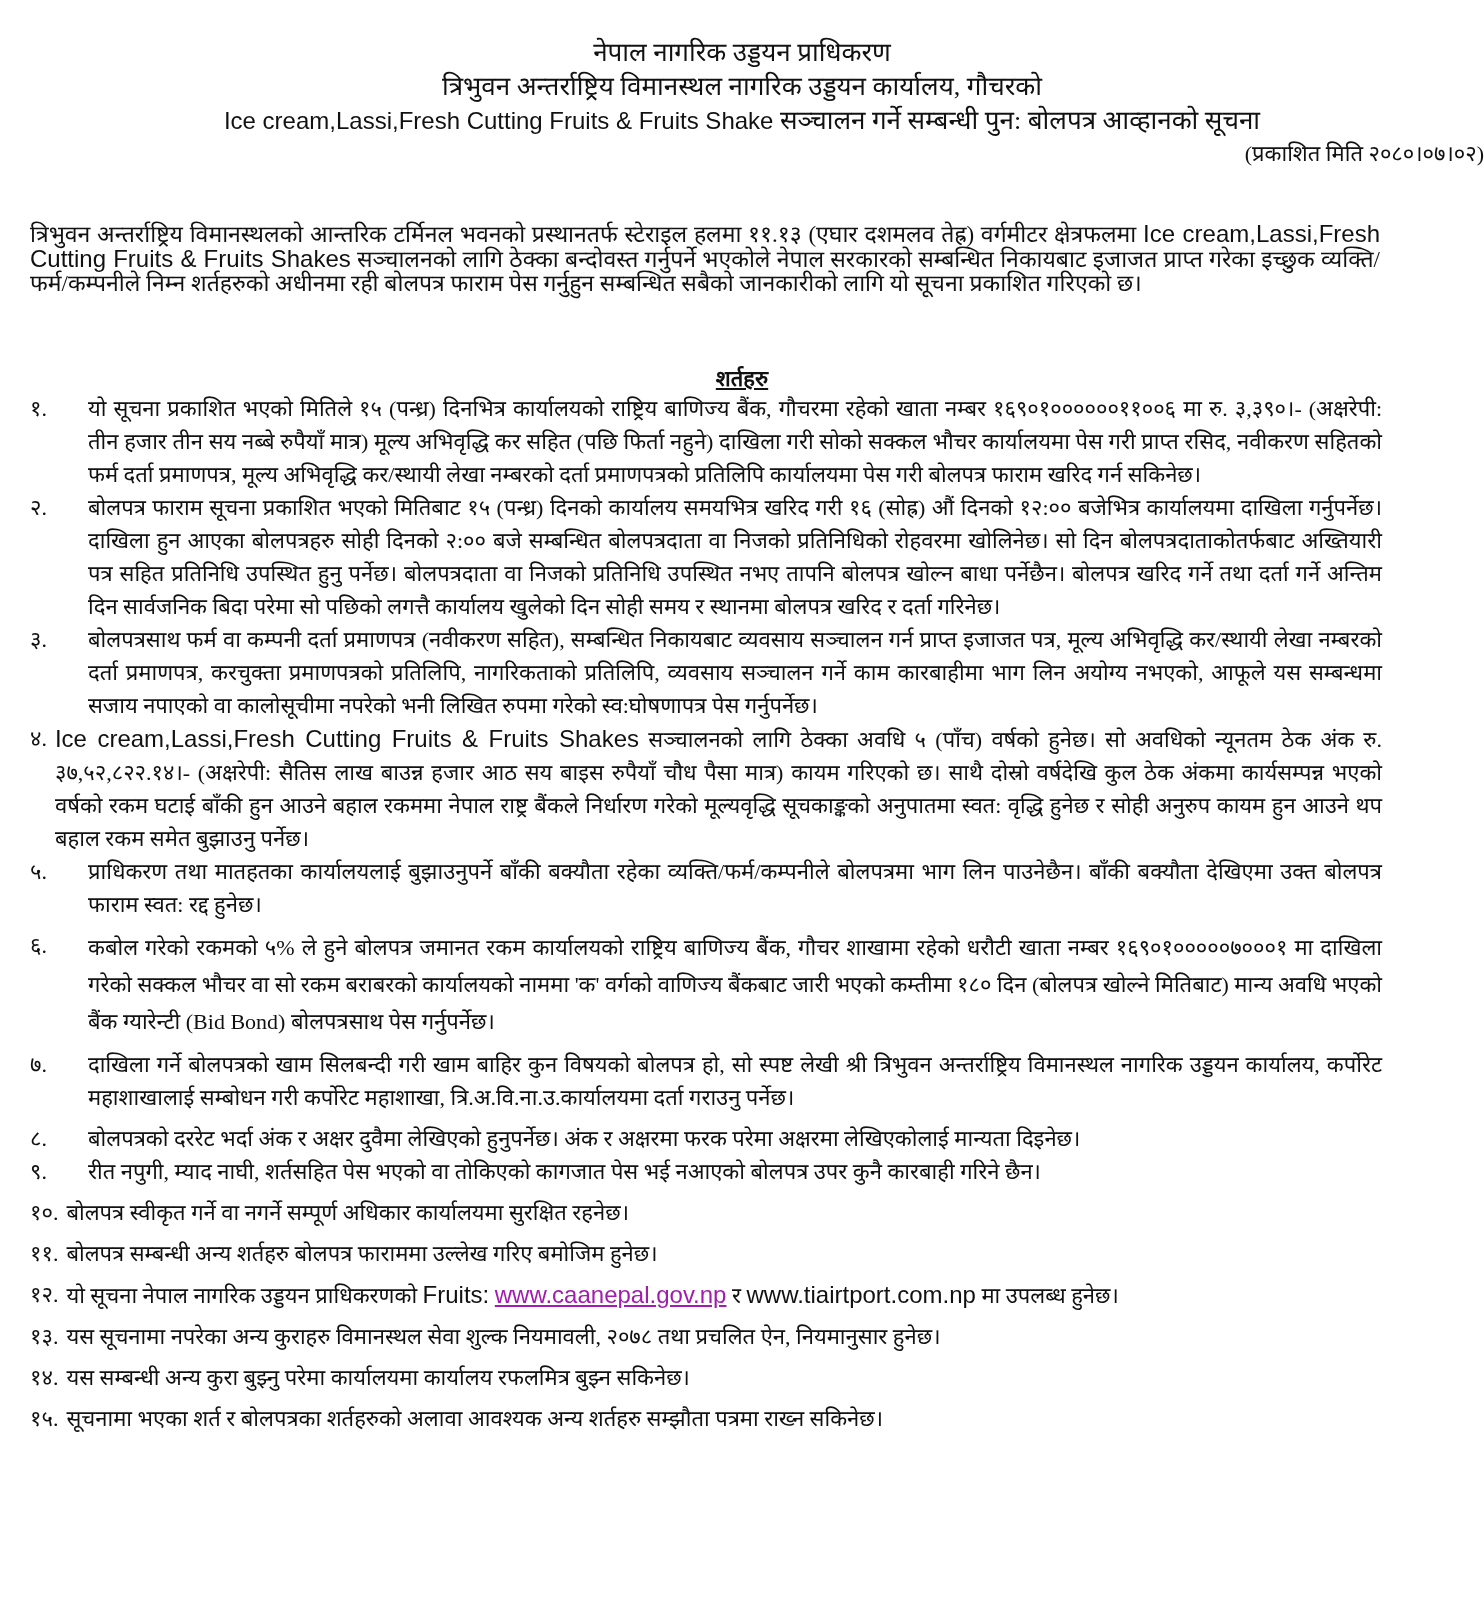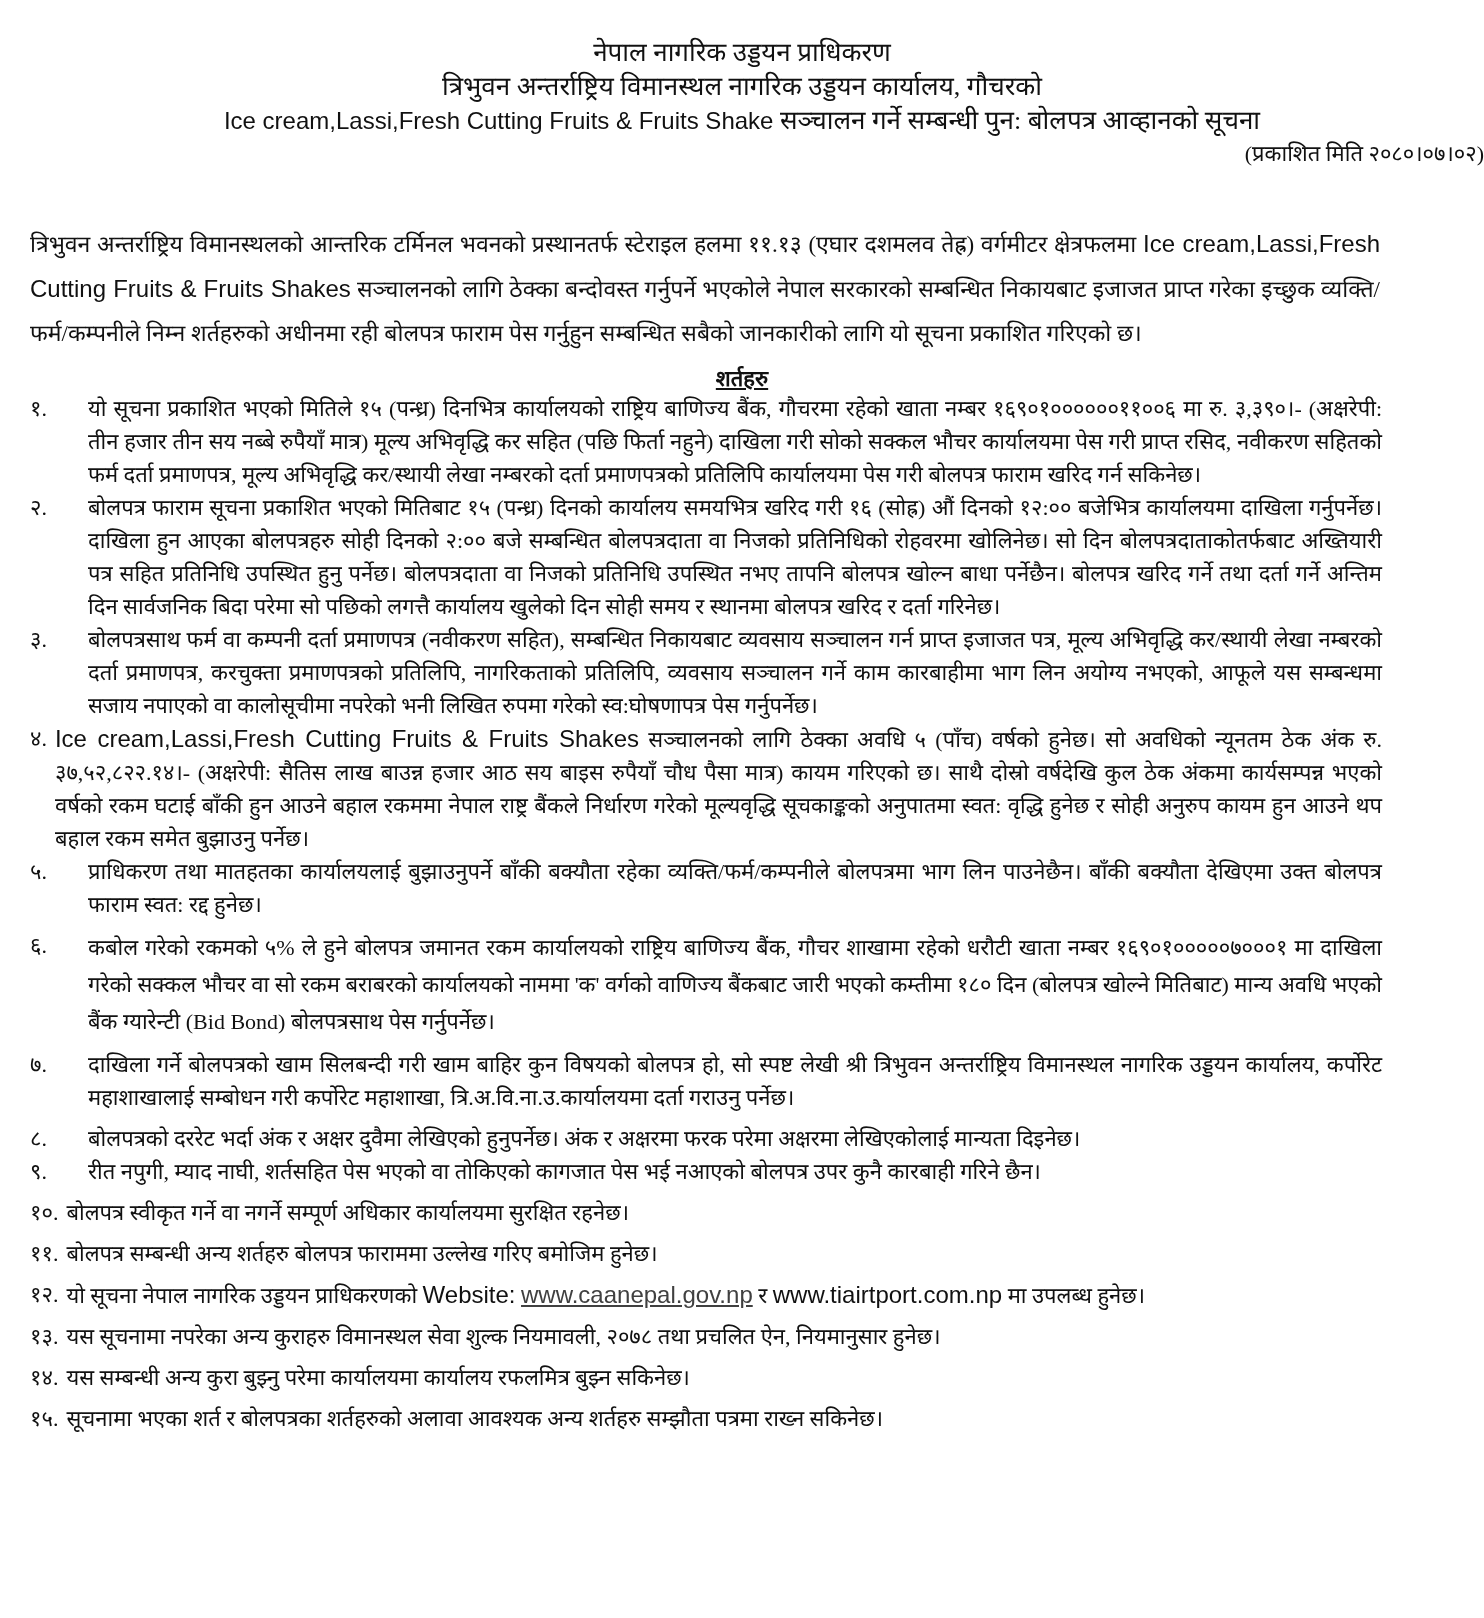--- a/index.html
+++ b/index.html
@@ -10,34 +10,34 @@
       color: #111111;
       font-family: "Liberation Serif", "DejaVu Serif", serif;
       position: relative;
     }
     .page { position: absolute; left: 0; top: 0; width: 1484px; height: 1162px; }
     .header { position: absolute; left: 0; top: 36px; width: 1484px; text-align: center; }
     .header .h-line { font-size: 26px; line-height: 34px; white-space: nowrap; }
     .header .h-date { font-size: 22px; line-height: 32px; text-align: right; }
     .intro {
       position: absolute; left: 30px; top: 222px; width: 1350px;
-      font-size: 23px; line-height: 44px; text-align: justify;
+      font-size: 23px; line-height: 24px; text-align: justify;
     }
     .terms-title {
       position: absolute; left: 0; top: 362px; width: 1484px; text-align: center;
       font-size: 22px; font-weight: bold; text-decoration: underline; font-family: Liberation Serif, serif;
     }
     .terms { position: absolute; left: 30px; top: 392px; width: 1352px; }
     .term { display: flex; font-size: 22px; line-height: 33px; }
     .term .num { flex: 0 0 58px; }
     .term .num.wide { flex: 0 0 auto; margin-right: 8px; }
     .term .txt { flex: 1; text-align: justify; }
     .term.gap { margin-top: 8px; }
     .latin { font-family: Liberation Sans, sans-serif; font-size: 24px; }
-    a.link { color: #404040; text-decoration: underline; }
+    a.link { color: #a21caf; text-decoration: underline; }
   </style>
 </head>
 <body>
 
 <div class="page">
 
   <div class="header">
     <div class="h-line">नेपाल नागरिक उड्डयन प्राधिकरण</div>
     <div class="h-line">त्रिभुवन अन्तर्राष्ट्रिय विमानस्थल नागरिक उड्डयन कार्यालय, गौचरको</div>
     <div class="h-line">
@@ -100,21 +100,21 @@
       <span class="txt">बोलपत्र स्वीकृत गर्ने वा नगर्ने सम्पूर्ण अधिकार कार्यालयमा सुरक्षित रहनेछ।</span>
     </div>
     <div class="term gap">
       <span class="num wide">११.</span>
       <span class="txt">बोलपत्र सम्बन्धी अन्य शर्तहरु बोलपत्र फाराममा उल्लेख गरिए बमोजिम हुनेछ।</span>
     </div>
     <div class="term gap">
       <span class="num wide">१२.</span>
       <span class="txt">
         <span>यो सूचना नेपाल नागरिक उड्डयन प्राधिकरणको</span>
-        <span class="latin">Website:</span>
+        <span class="latin">Fruits:</span>
         <a class="latin link">www.caanepal.gov.np</a>
         <span>र</span>
         <span class="latin">www.tiairtport.com.np</span>
         <span>मा उपलब्ध हुनेछ।</span>
       </span>
     </div>
     <div class="term gap">
       <span class="num wide">१३.</span>
       <span class="txt">यस सूचनामा नपरेका अन्य कुराहरु विमानस्थल सेवा शुल्क नियमावली, २०७८ तथा प्रचलित ऐन, नियमानुसार हुनेछ।</span>
     </div>

